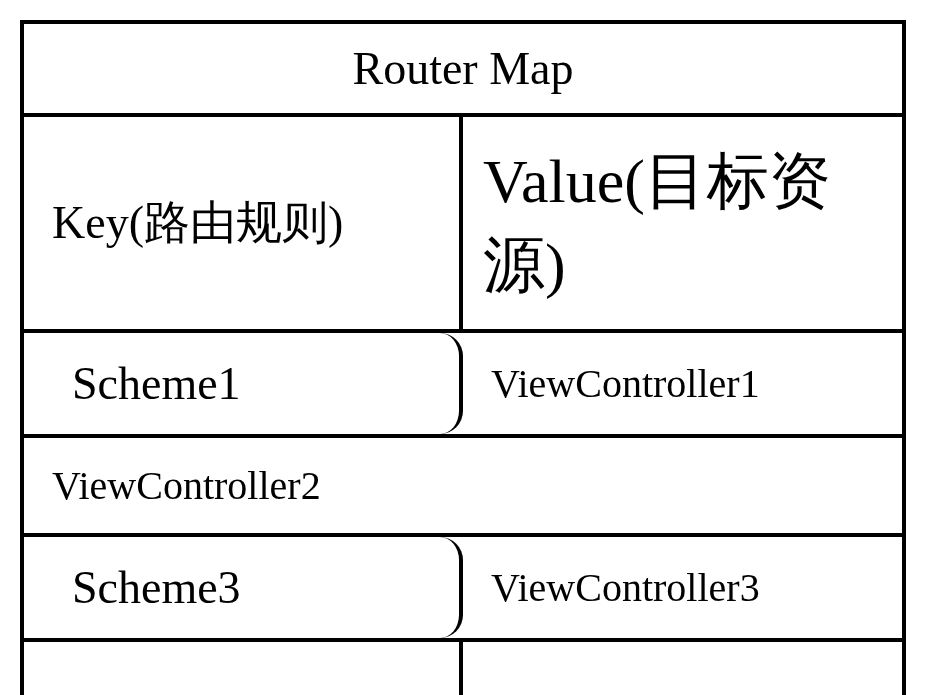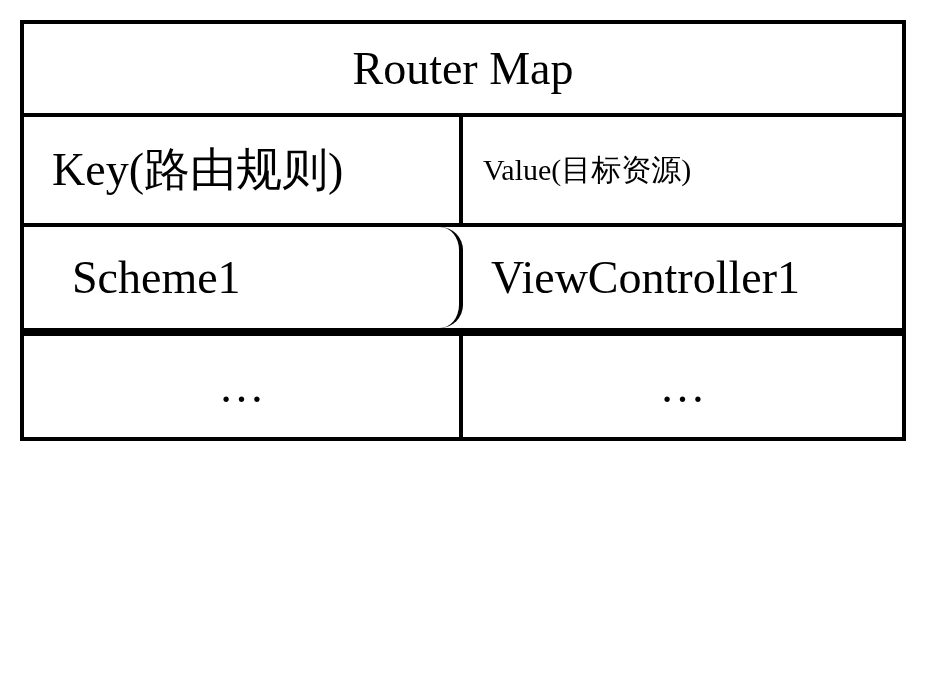--- a/index.html
+++ b/index.html
@@ -39,36 +39,36 @@
       border-right: 4px solid #000;
       padding: 24px 0 24px 48px;
       font-size: 46px;
       display: flex;
       align-items: center;
       border-radius: 23px;
     }
     .cell-right {
       width: 50%;
       padding: 24px 0 24px 28px;
-      font-size: 46px;
+      font-size: 40px;
       display: flex;
       align-items: center;
     }
     .header-cell-left {
       width: 50%;
       border-right: 4px solid #000;
       padding: 22px 0 22px 28px;
       font-size: 46px;
       display: flex;
       align-items: center;
     }
     .header-cell-right {
       width: 50%;
       padding: 22px 0 22px 20px;
-      font-size: 30px;
+      font-size: 62px;
       display: flex;
       align-items: center;
     }
     .ellipsis-row {
       display: flex;
     }
     .ellipsis-left {
       width: 50%;
       border-right: 4px solid #000;
       padding: 24px 0;
@@ -96,20 +96,25 @@
     <div class="header-cell-left">Key(路由规则)</div>
     <div class="header-cell-right">Value(目标资源)</div>
   </div>
 
   <div class="data-row">
     <div class="cell-left">Scheme1</div>
     <div class="cell-right">ViewController1</div>
   </div>
 
   <div class="data-row">
+    <div class="cell-right">ViewController2</div>
   </div>
 
+  <div class="data-row">
+    <div class="cell-left">Scheme3</div>
+    <div class="cell-right">ViewController3</div>
+  </div>
 
   <div class="ellipsis-row">
     <div class="ellipsis-left">…</div>
     <div class="ellipsis-right">…</div>
   </div>
 </div>
 
 </body></html>

